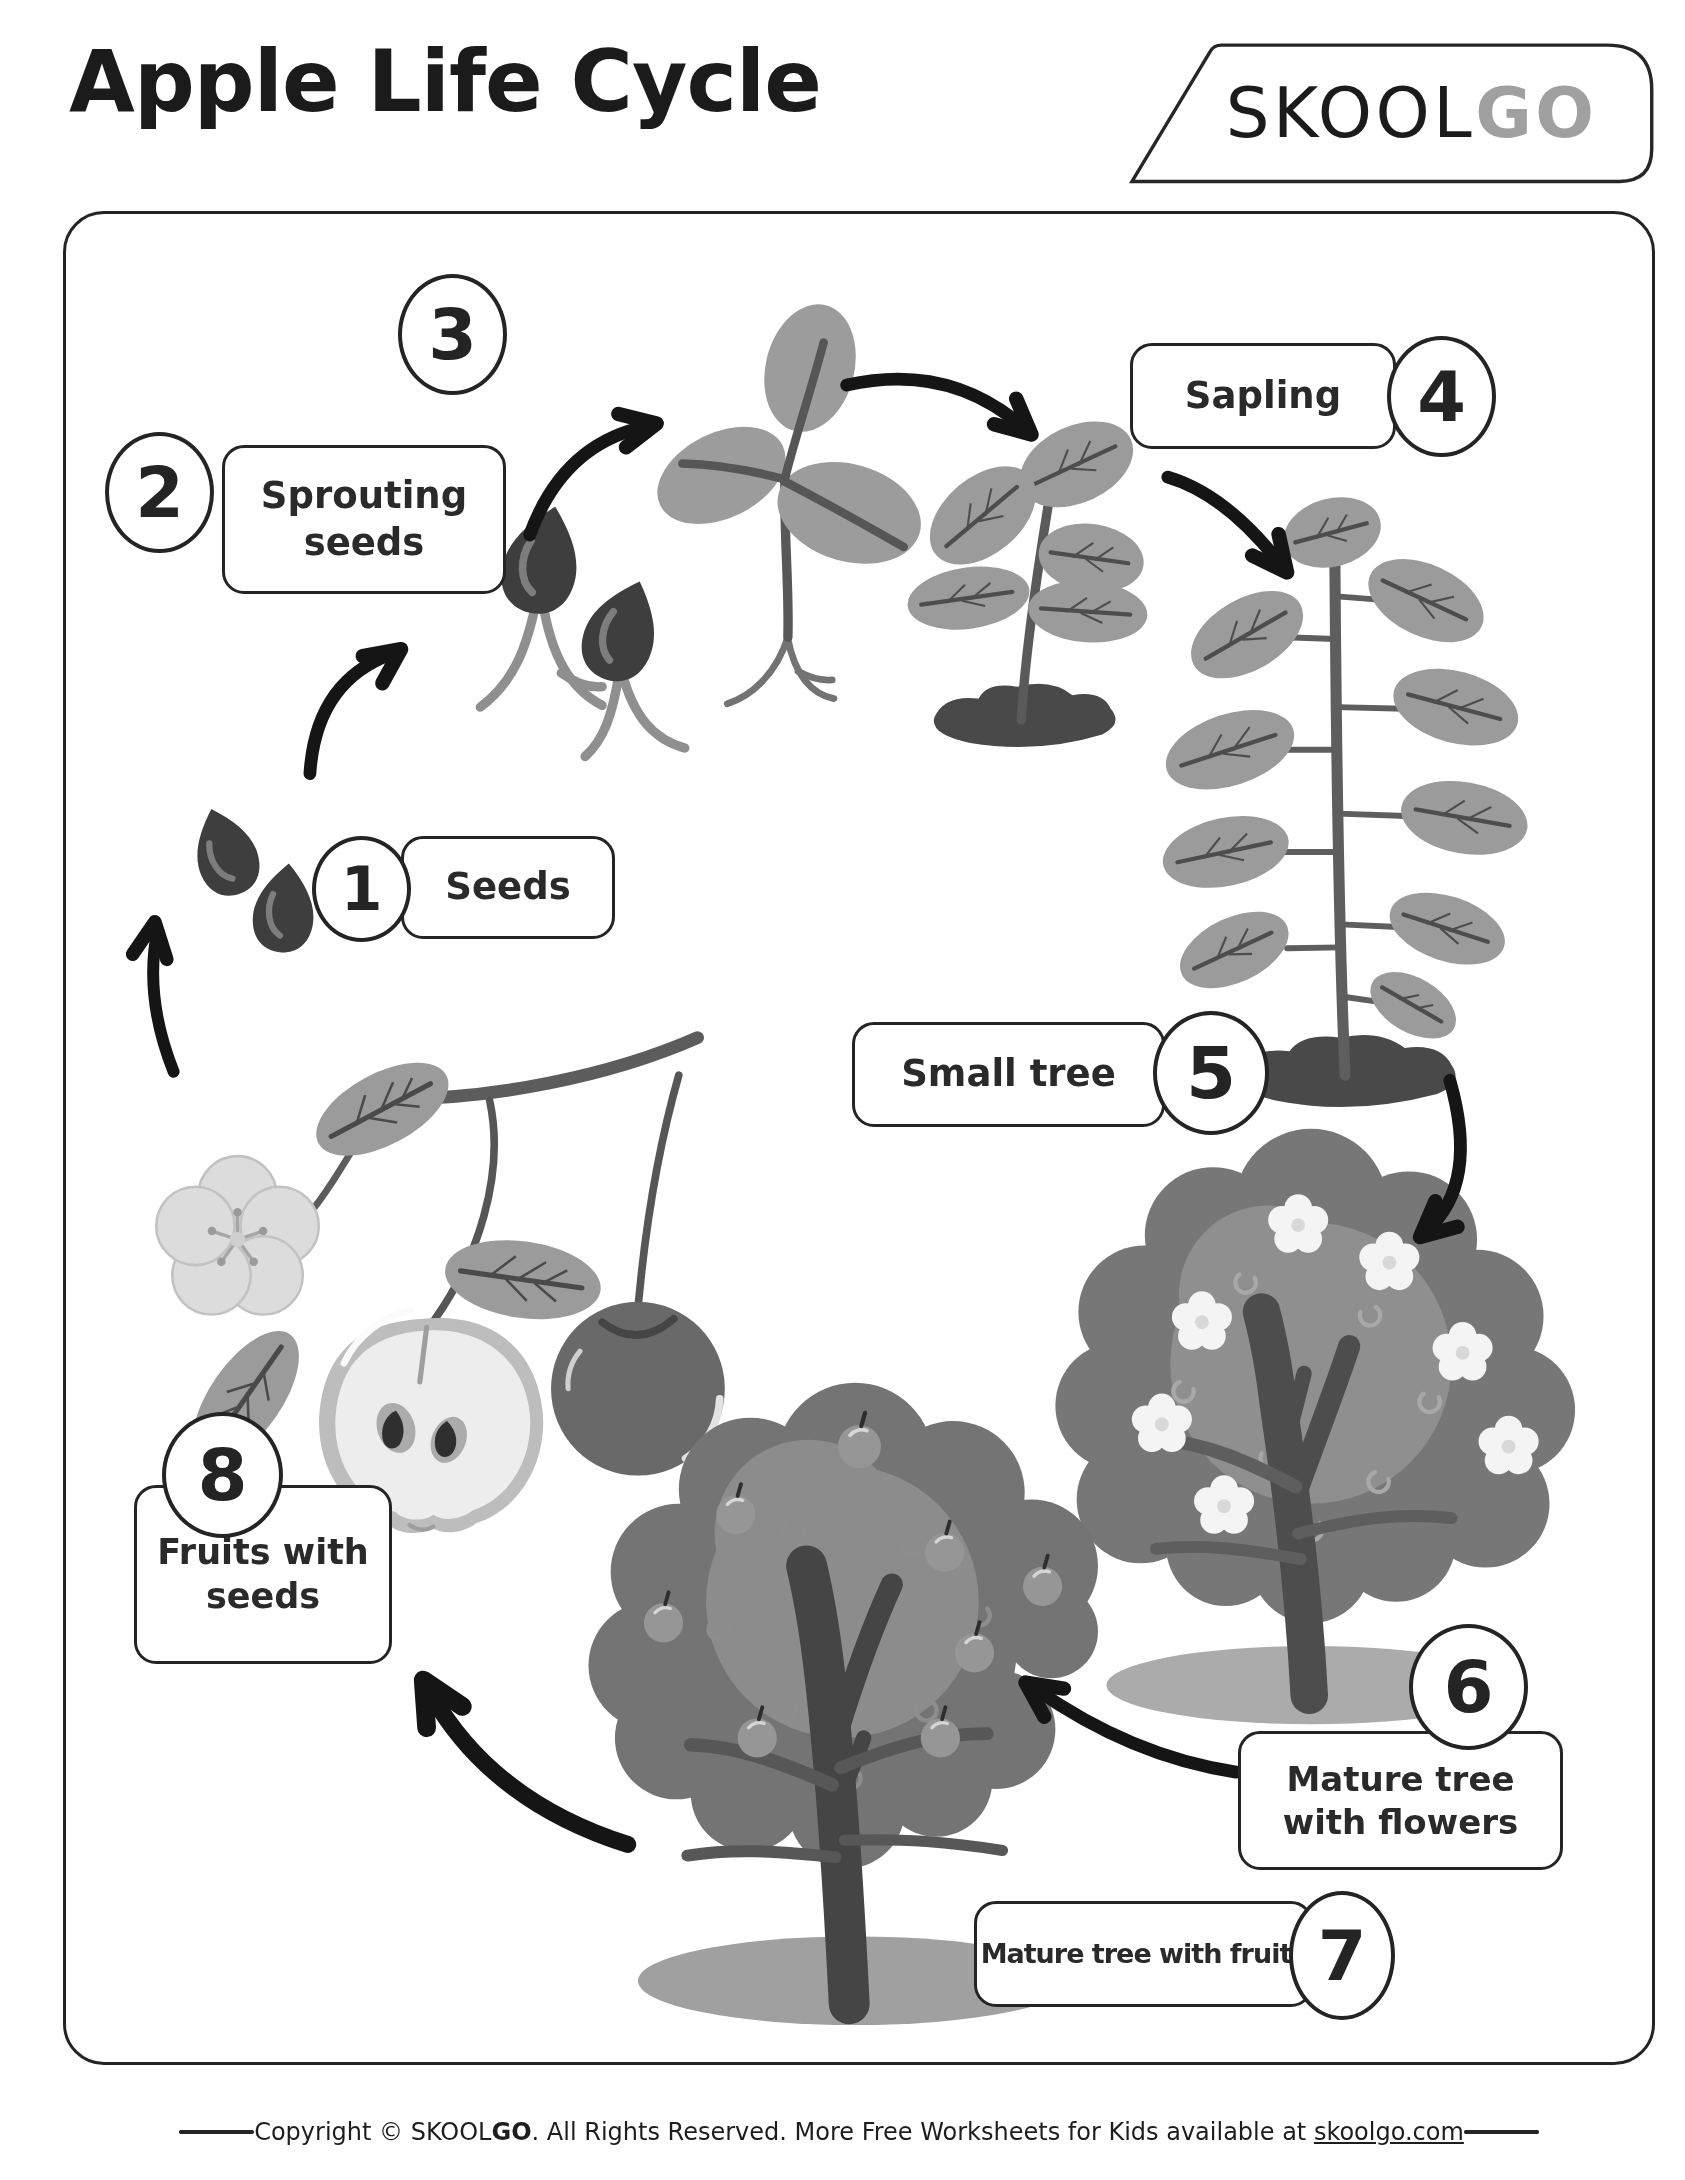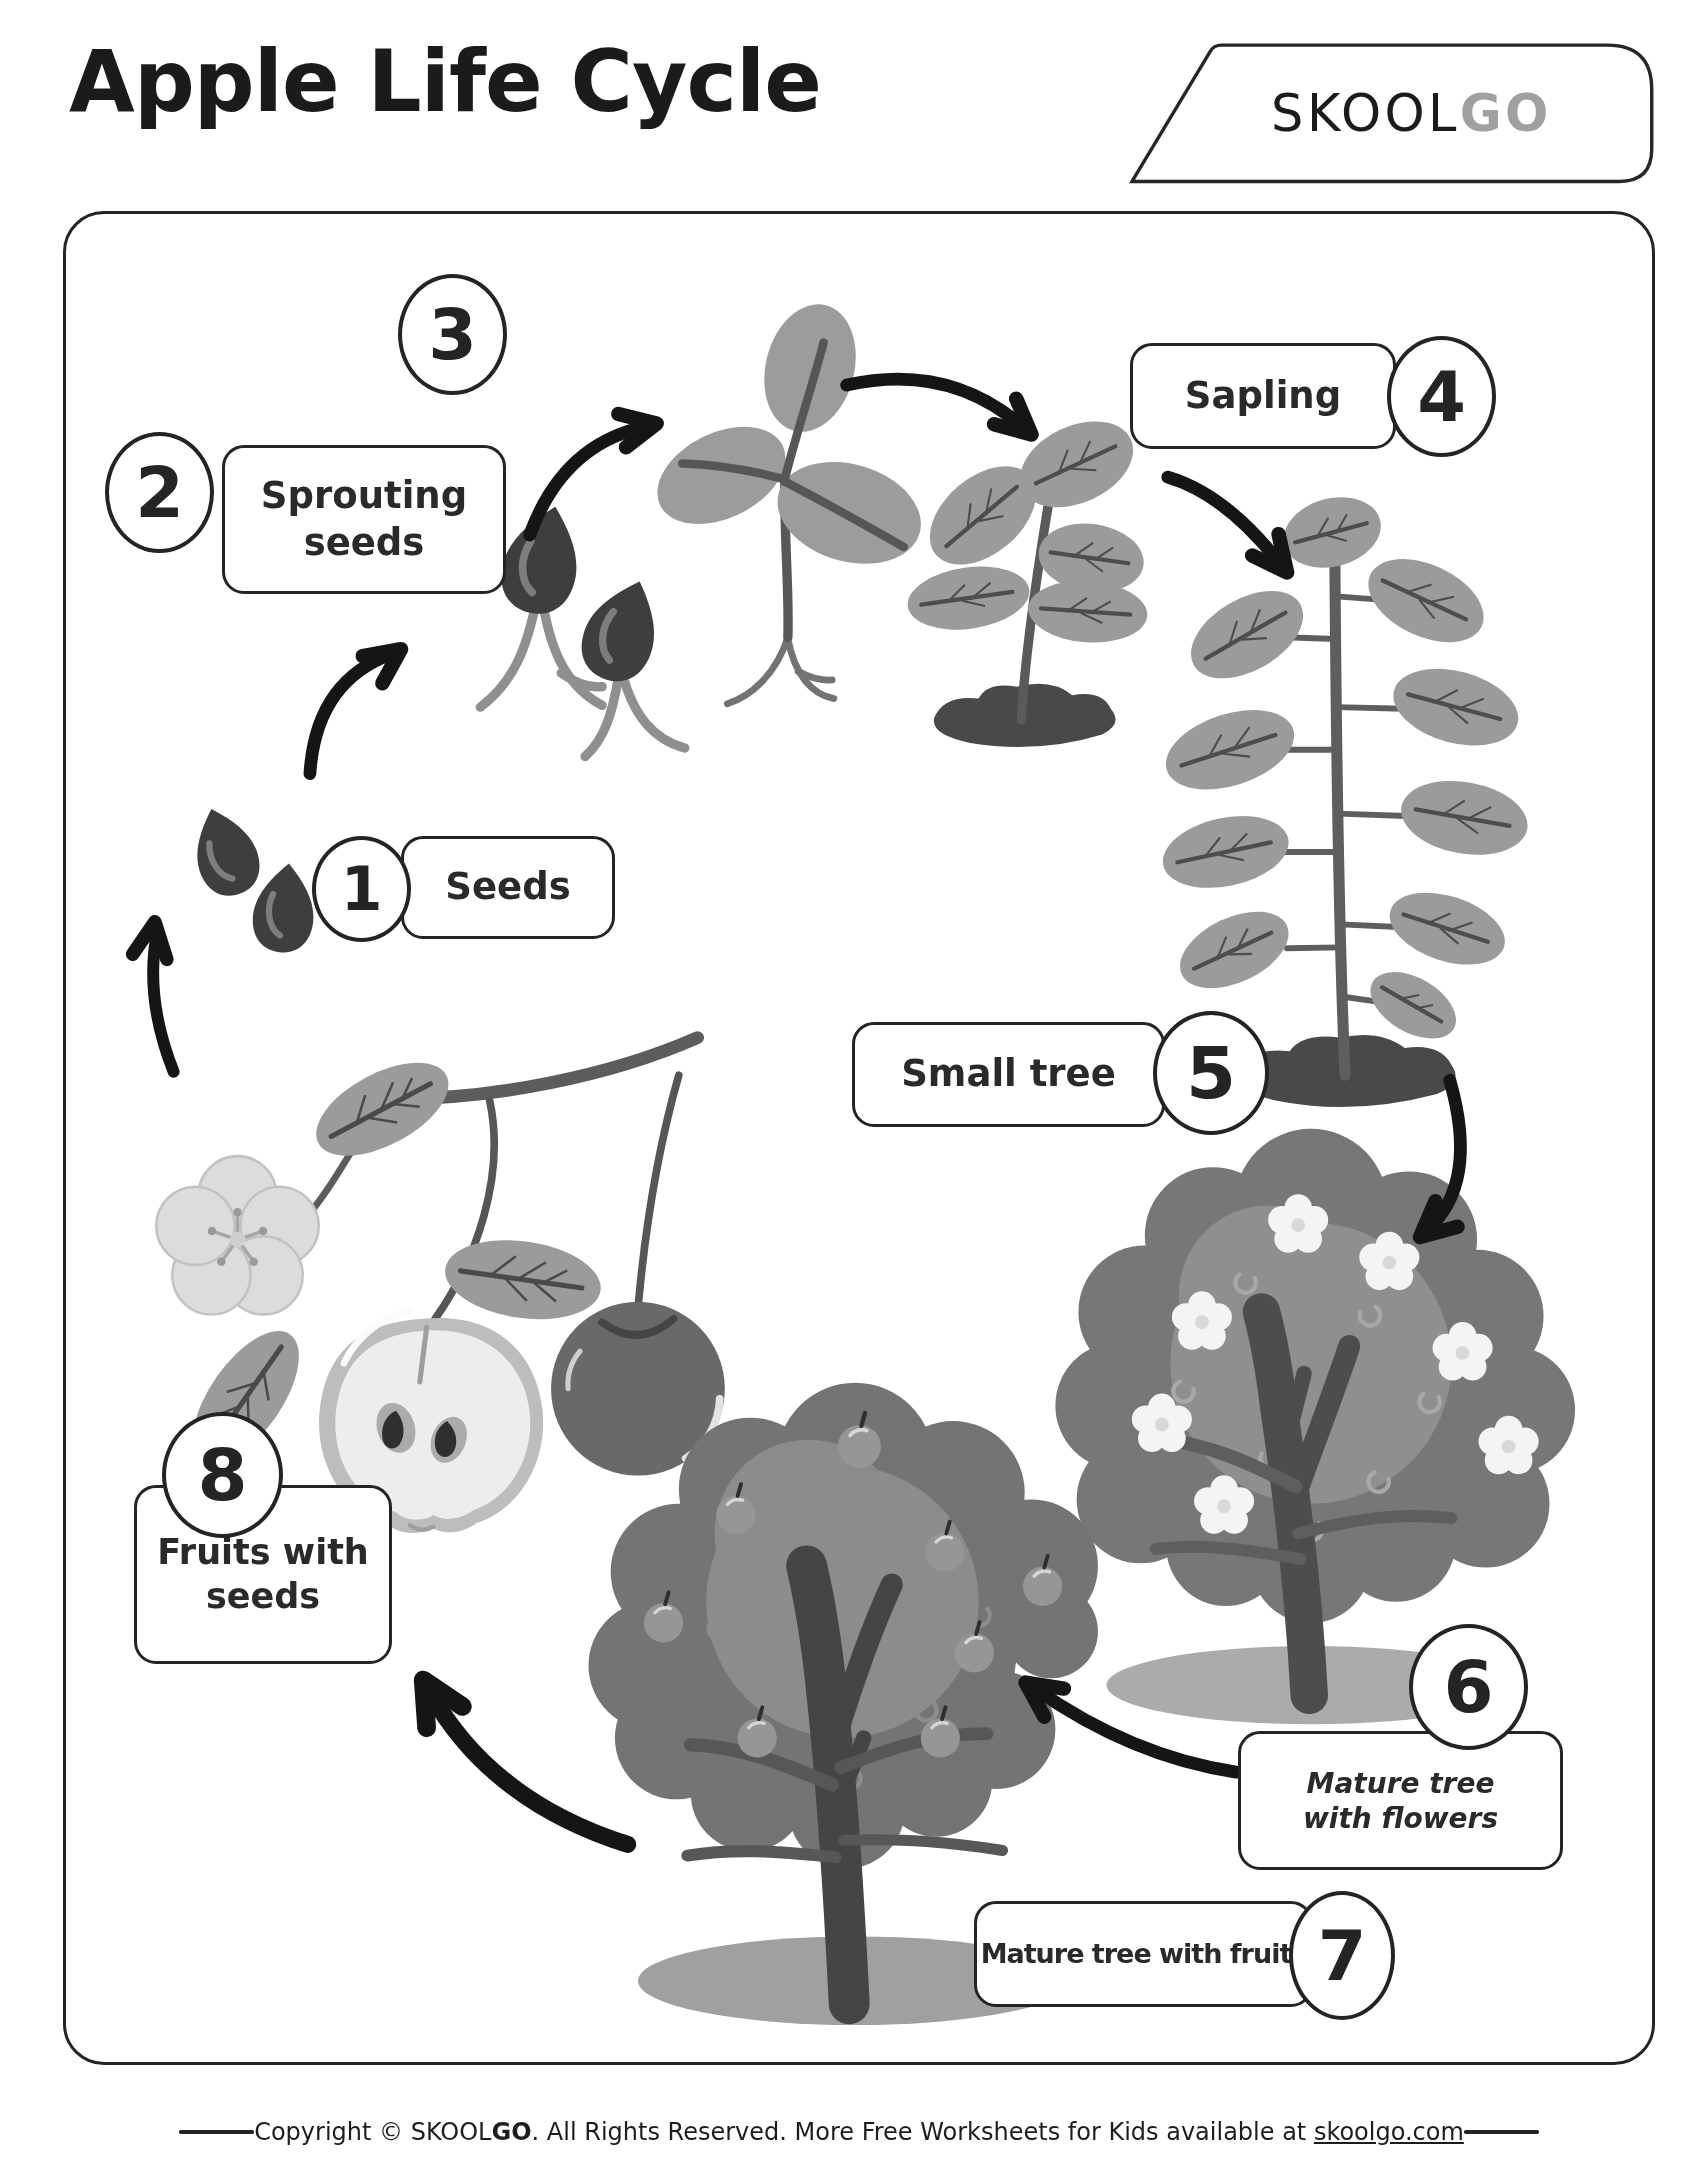--- a/index.html
+++ b/index.html
@@ -5,21 +5,21 @@
   html,body{margin:0;padding:0;background:#ffffff;}
   .page{position:relative;width:1686px;height:2181px;background:#fff;overflow:hidden;
         font-family:"DejaVu Sans","Liberation Sans",sans-serif;color:#1e1e1e;margin-left:16px;}
   .page-title{position:absolute;left:53px;top:32px;font-size:85px;font-weight:800;
         letter-spacing:-0.9px;color:#1b1b1b;z-index:4;}
   .overlay{position:absolute;left:0;top:0;width:1686px;height:2181px;z-index:1;}
   .content-box{position:absolute;left:47px;top:211px;width:1592px;height:1854px;
         border:3.4px solid #242424;border-radius:41px;box-sizing:border-box;background:#fff;z-index:0;}
   .logo-text{position:absolute;left:1116px;top:45px;width:520px;height:136px;display:flex;
         align-items:center;justify-content:center;padding-left:39px;box-sizing:border-box;
-        z-index:4;font-size:51px;letter-spacing:3.4px;}
+        z-index:4;font-size:69px;letter-spacing:3.4px;}
   .logo-skool{font-weight:400;color:#1b1b1b;}
   .logo-go{font-weight:800;color:#a0a0a0;}
   .num-circle{position:absolute;background:#fff;border:4.3px solid #242424;border-radius:50%;
         display:flex;align-items:center;justify-content:center;font-weight:800;color:#242424;
         box-sizing:border-box;z-index:3;}
   .label-box{position:absolute;background:#fff;border:3.4px solid #242424;border-radius:22px;
         display:flex;flex-direction:column;align-items:center;justify-content:center;
         font-weight:700;font-size:37px;color:#2a2a2a;text-align:center;line-height:1.25;
         box-sizing:border-box;z-index:2;}
   .footer{position:absolute;left:0;top:2118px;width:1686px;display:flex;align-items:center;
@@ -396,21 +396,21 @@
   <div class="label-box" style="left:206px;top:445px;width:284px;height:149px;">
     <span>Sprouting</span>
     <span>seeds</span>
   </div>
   <div class="label-box" style="left:1114px;top:343px;width:266px;height:106px;text-align:center;">
     <span>Sapling</span>
   </div>
   <div class="label-box" style="left:836px;top:1022px;width:313px;height:105px;">
     <span>Small tree</span>
   </div>
-  <div class="label-box" style="left:1222px;top:1731px;width:325px;height:139px;font-size:28px;font-style:italic;">
+  <div class="label-box" style="left:1222px;top:1731px;width:325px;height:139px;font-size:34px;">
     <span>Mature tree</span>
     <span>with flowers</span>
   </div>
   <div class="label-box" style="left:958px;top:1901px;width:339px;height:106px;font-size:27px;letter-spacing:-1px;">
     <span>Mature tree with fruits</span>
   </div>
   <div class="label-box" style="left:118px;top:1485px;width:258px;height:179px;font-size:35px;">
     <span>Fruits with</span>
     <span>seeds</span>
   </div>

